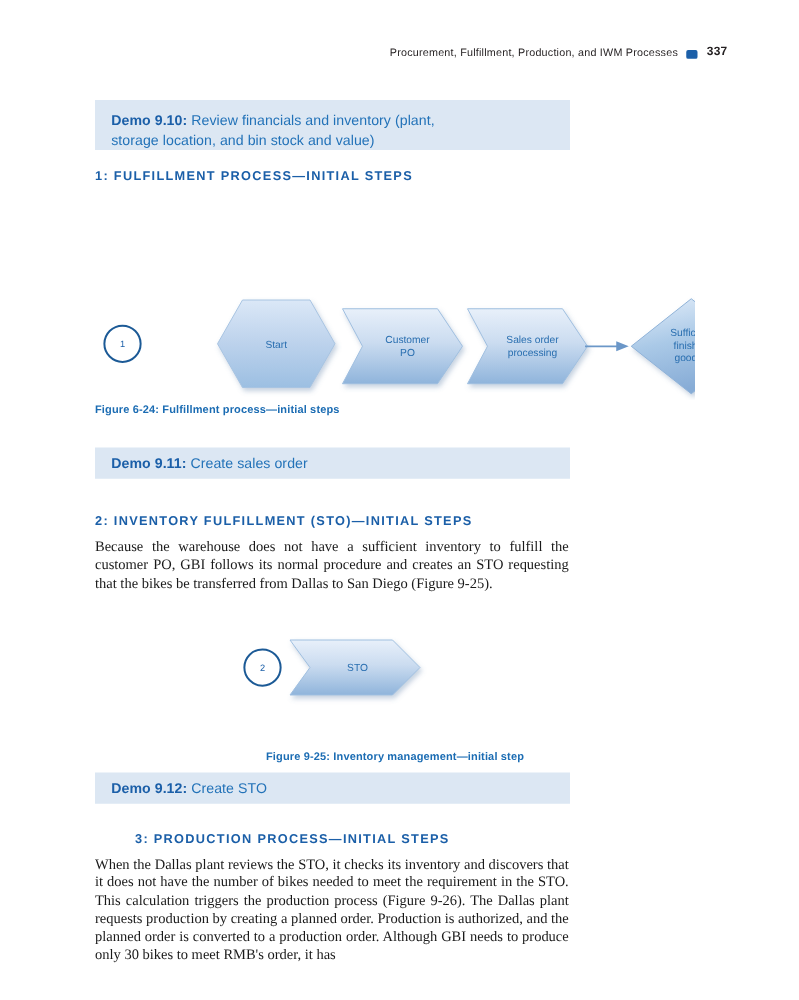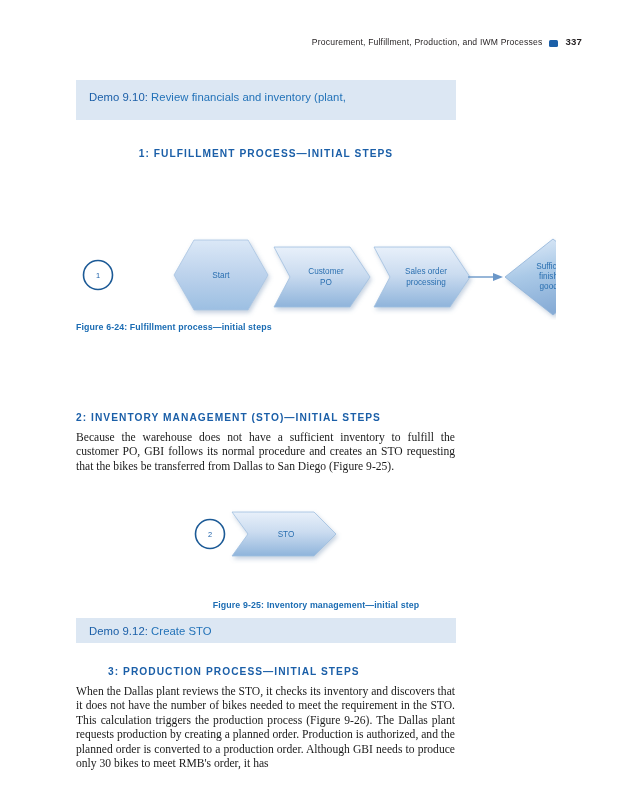--- a/index.html
+++ b/index.html
@@ -65,21 +65,21 @@
     box-sizing: border-box;
   }
   .demo-line {
     font-family: "Liberation Sans", sans-serif;
     font-size: 11.3px;
     color: #2272b8;
     line-height: 16px;
     letter-spacing: 0.05px;
   }
   .demo-label {
-    font-weight: normal;
+    font-weight: bold;
     color: #1b5fa8;
     margin-top: 48px;
   }
 
   
   .sec-head {
     font-family: "Liberation Sans", sans-serif;
     font-size: 10.2px;
     font-weight: bold;
     color: #1b5fa8;
@@ -131,23 +131,24 @@
     <span class="rh-title">Procurement, Fulfillment, Production, and IWM Processes</span>
     <span class="rh-square"></span>
     <span class="rh-page">337</span>
   </div>
 
   <div class="col demo-box" style="top:80px; height:40px;">
     <div class="demo-line">
       <span class="demo-label">Demo 9.10:</span>
       <span>Review financials and inventory (plant,</span>
     </div>
-  </div>
-
-  <div class="col sec-head" style="top:148px;text-align:center;">1: FULFILLMENT PROCESS—INITIAL STEPS</div>
+    <div class="demo-line">storage location, and bin stock and value)</div>
+  </div>
+
+  <div class="col sec-head" style="top:136px;">1: FULFILLMENT PROCESS—INITIAL STEPS</div>
 
   <div class="col figure-area" style="top:230px; left:76px; width:480px;">
     <svg class="flow-svg" width="480" height="90" viewBox="0 0 480 90">
       <defs>
         <linearGradient id="gShape" x1="0" y1="0" x2="0" y2="1">
           <stop offset="0%" stop-color="#e8f0fa"></stop>
           <stop offset="45%" stop-color="#cbdcf0"></stop>
           <stop offset="100%" stop-color="#8fb4db"></stop>
         </linearGradient>
         <linearGradient id="gShapeH" x1="0" y1="0" x2="0" y2="1">
@@ -196,22 +197,28 @@
         <polygon points="429,47 477,9 525,47 477,85" fill="url(#gDia)" stroke="#8fb2d8" stroke-width="0.8"></polygon>
       </g>
       <text class="flow-text" x="477" y="39">Sufficient</text>
       <text class="flow-text" x="477" y="49">finished</text>
       <text class="flow-text" x="477" y="59">goods?</text>
     </svg>
   </div>
 
   <div class="col fig-cap" style="top:322px;">Figure 6-24: Fulfillment process—initial steps</div>
 
-
-  <div class="col sec-head" style="top:412px;">2: INVENTORY MANAGEMENT (STO)—INITIAL STEPS</div>
+  <div class="col demo-box" style="top:358px; height:25px; padding-top:5px;">
+    <div class="demo-line">
+      <span class="demo-label">Demo 9.11:</span>
+      <span>Create sales order</span>
+    </div>
+  </div>
+
+  <div class="col sec-head" style="top:412px;">2: INVENTORY FULFILLMENT (STO)—INITIAL STEPS</div>
   <div class="col body-p" style="top:431px; width:379px;">Because the warehouse does not have a sufficient inventory to fulfill the customer PO, GBI follows its normal procedure and creates an STO requesting that the bikes be transferred from Dallas to San Diego (Figure 9-25).</div>
 
   <div class="figure-area" style="position:absolute; top:505px; left:186px; width:260px;">
     <svg class="flow-svg" width="260" height="65" viewBox="0 0 260 65">
       <defs>
         <linearGradient id="gShape2" x1="0" y1="0" x2="0" y2="1">
           <stop offset="0%" stop-color="#e8f0fa"></stop>
           <stop offset="45%" stop-color="#cbdcf0"></stop>
           <stop offset="100%" stop-color="#8fb4db"></stop>
         </linearGradient>

